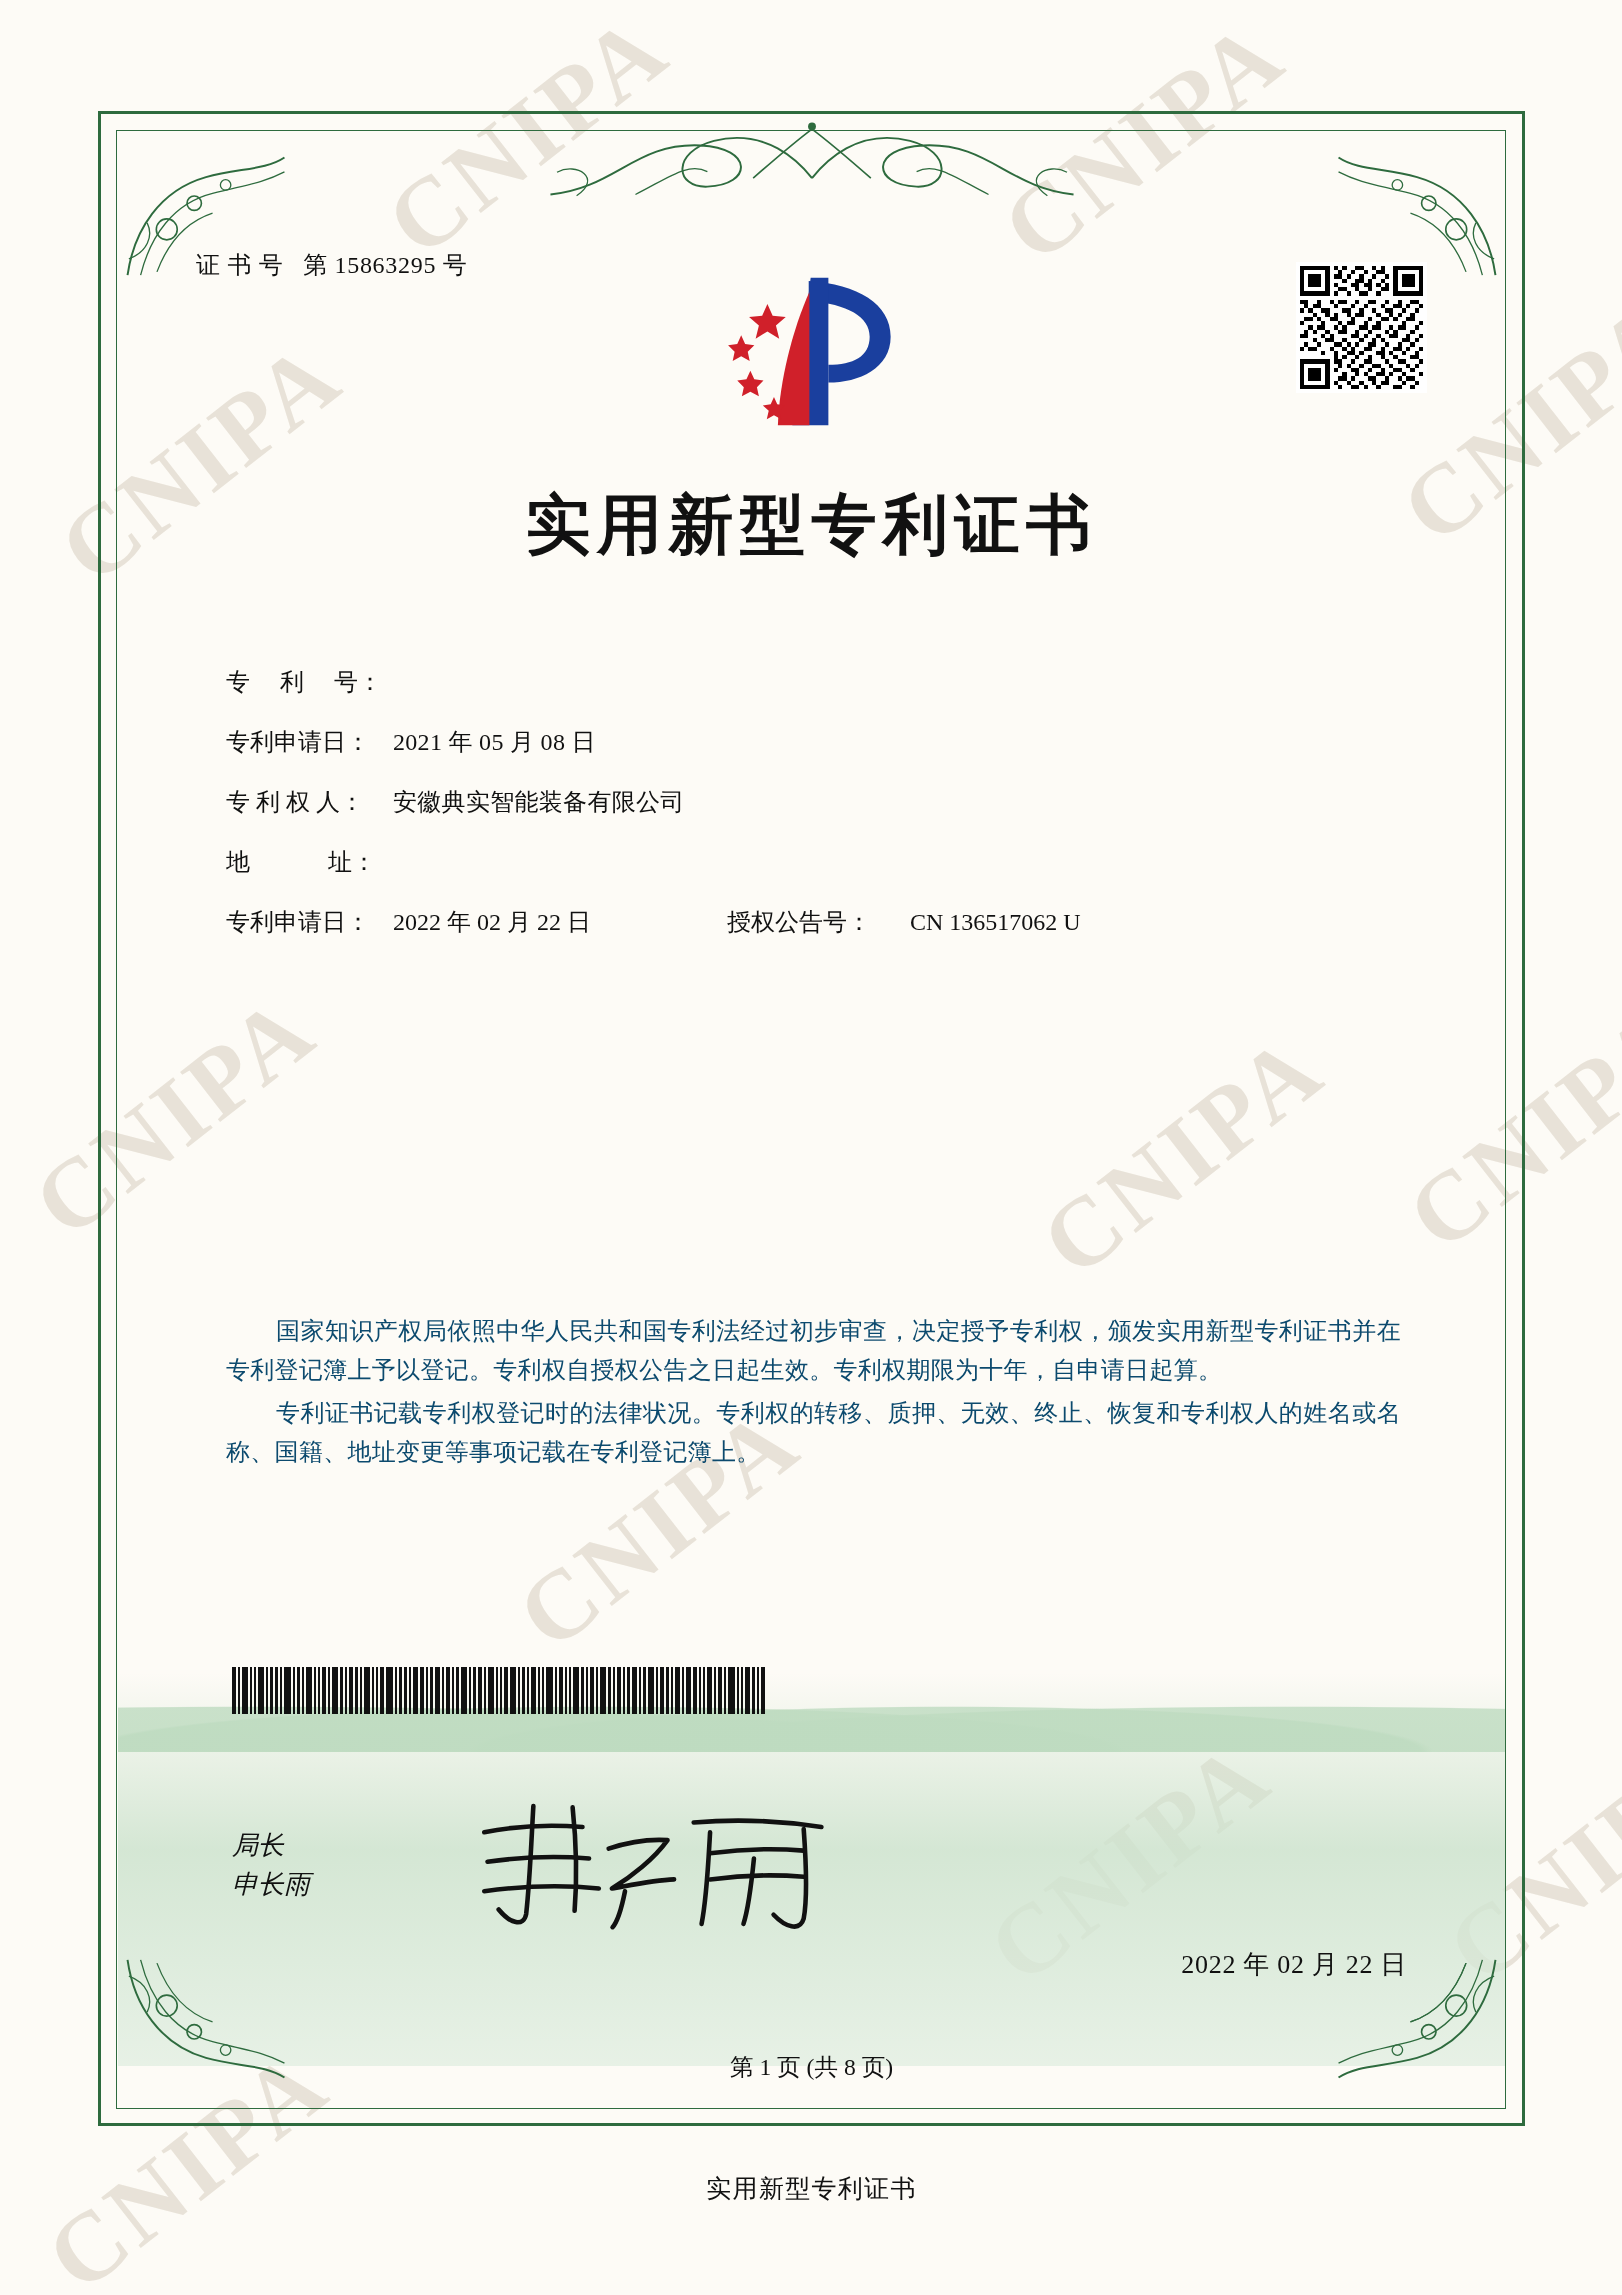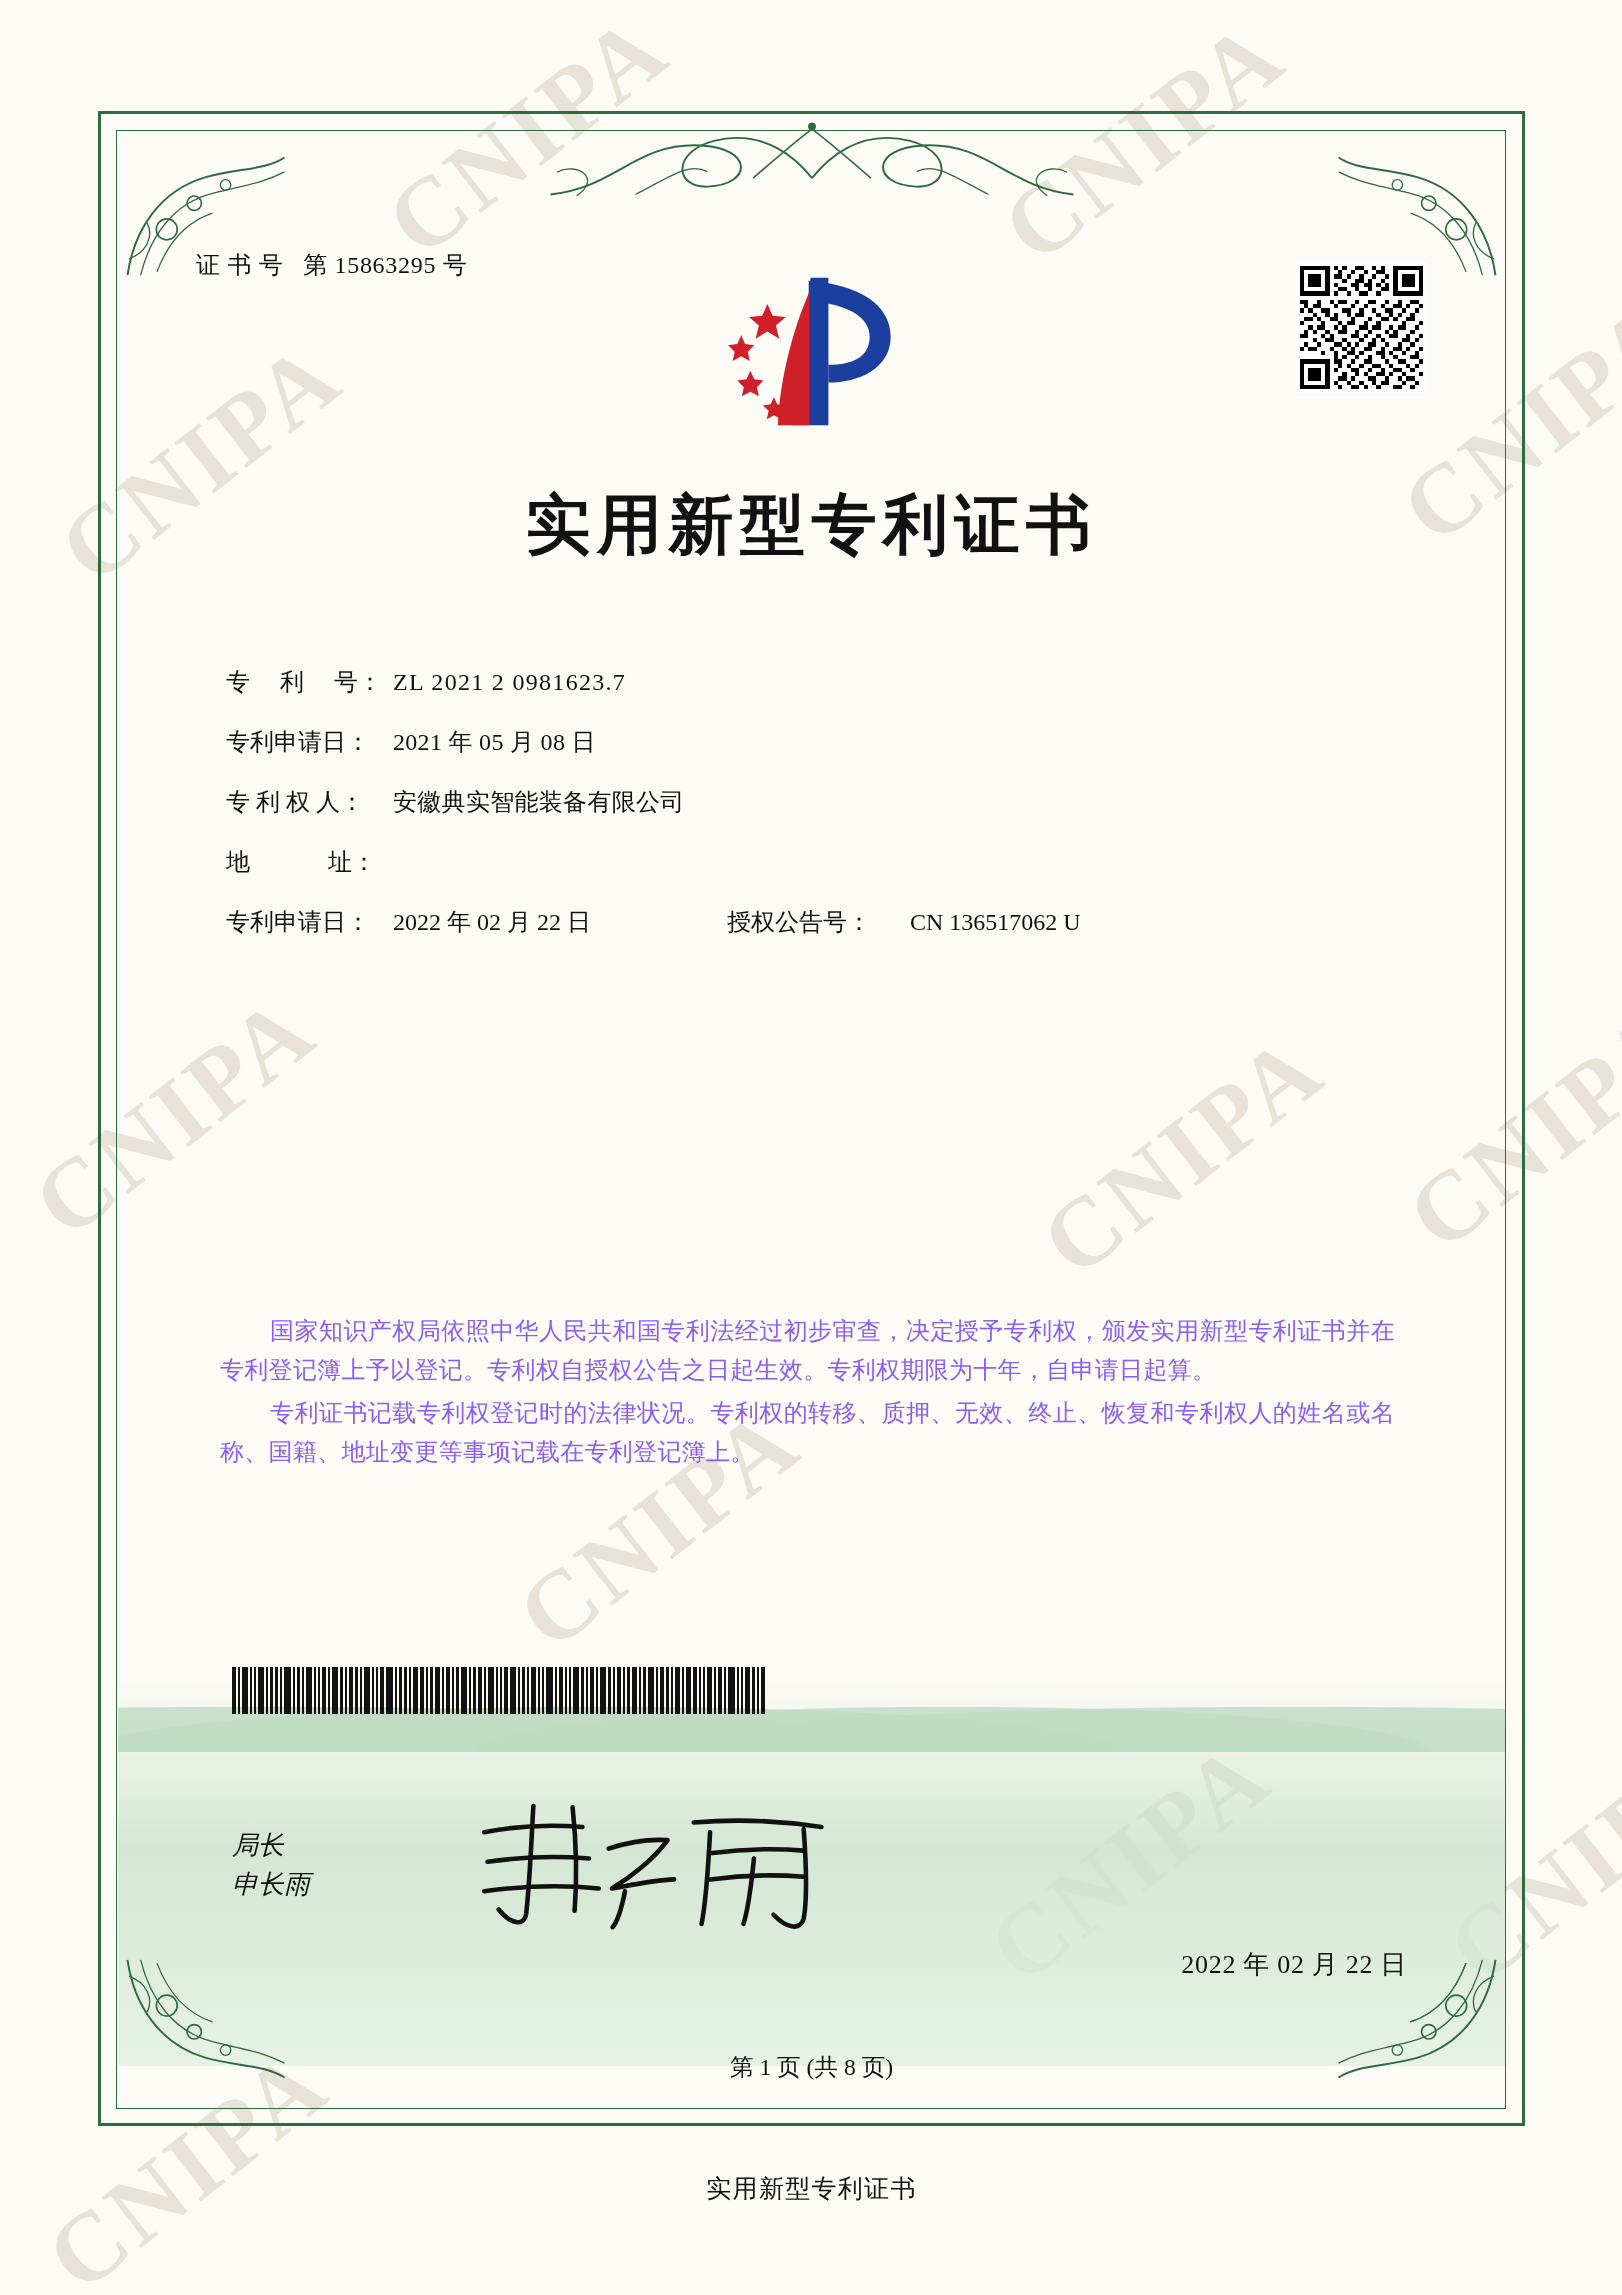--- a/index.html
+++ b/index.html
@@ -164,26 +164,26 @@
     white-space: pre;
     letter-spacing: 0px;
   }
   .field-value {
     flex: 1;
     letter-spacing: 0.3px;
   }
 
   .paragraphs {
     position: absolute;
-    left: 220px;
+    left: 226px;
     top: 1312px;
     width: 1175px;
     font-size: 24px;
     line-height: 1.62;
-    color: #8b5cf6;
+    color: #0c4a6e;
     letter-spacing: 0.3px;
   }
   .paragraphs p { margin: 0 0 3.9px 0; text-indent: 50px; text-align: justify; }
 
   .barcode {
     position: absolute;
     left: 232px;
     top: 1667px;
     height: 47px;
     display: flex;
@@ -561,21 +561,20 @@
           <rect x="26" y="28" width="1" height="1"></rect>
       </g>
     </svg>
   </div>
 
   <div class="title">实用新型专利证书</div>
 
   <div class="fields">
     <div class="field-row">
       <div class="field-label">专　 利　 号：</div>
-      <div class="field-value" style="letter-spacing:1.3px;">ZL 2021 2 0981623.7</div>
     </div>
     <div class="field-row">
       <div class="field-label">专利申请日：</div>
       <div class="field-value">2021 年 05 月 08 日</div>
     </div>
     <div class="field-row">
       <div class="field-label">专 利 权 人：</div>
       <div class="field-value">安徽典实智能装备有限公司</div>
     </div>
     <div class="field-row">

